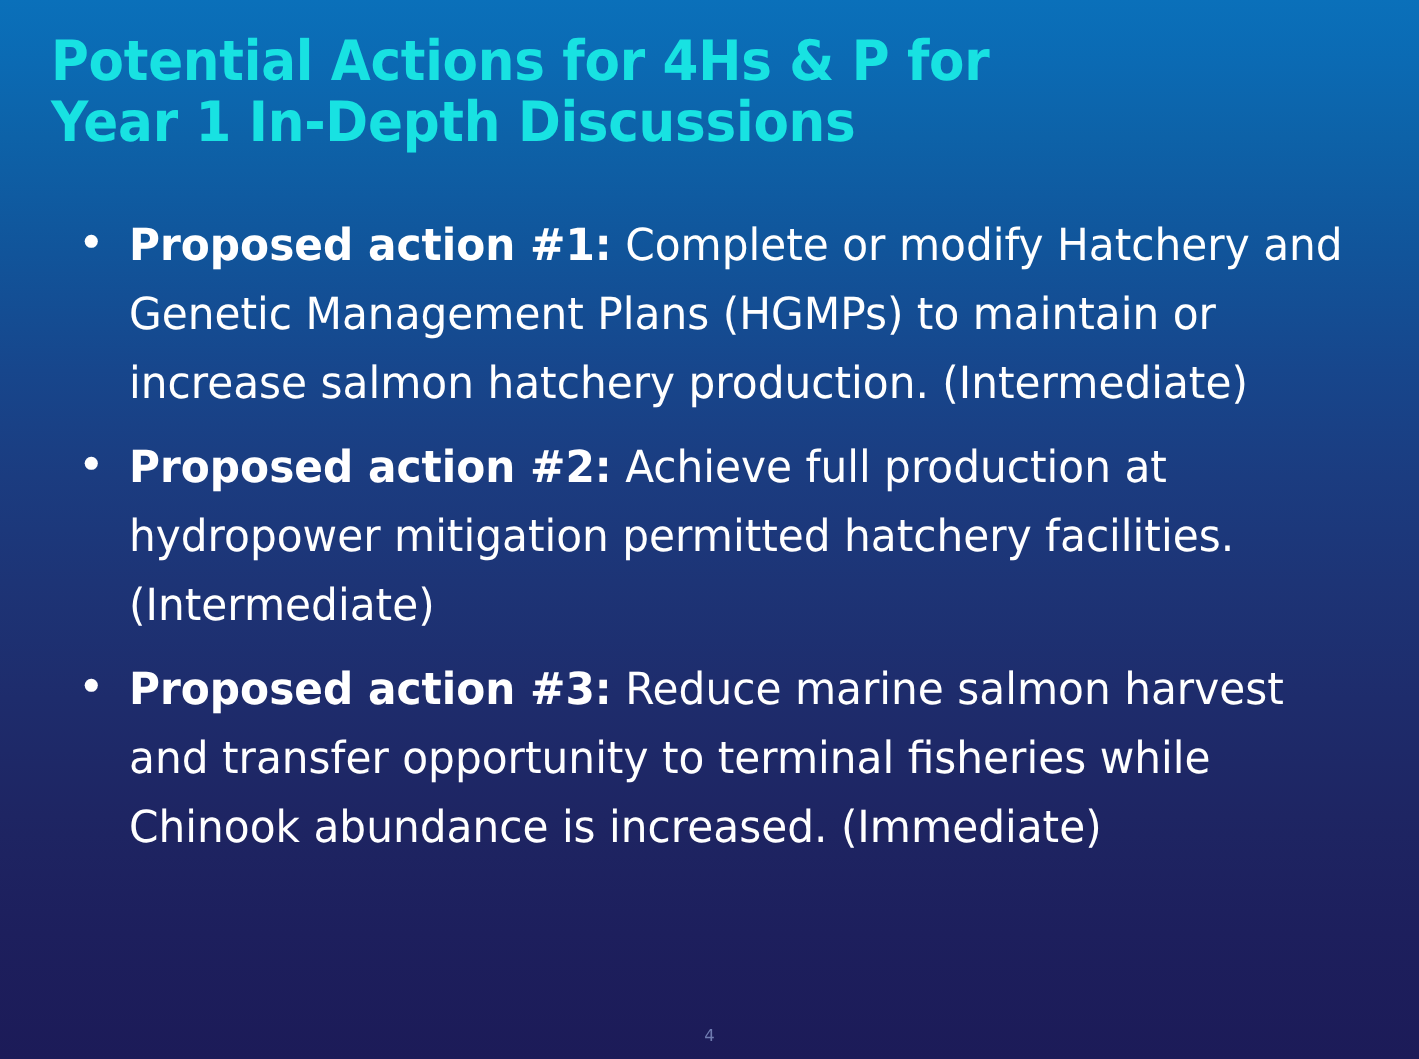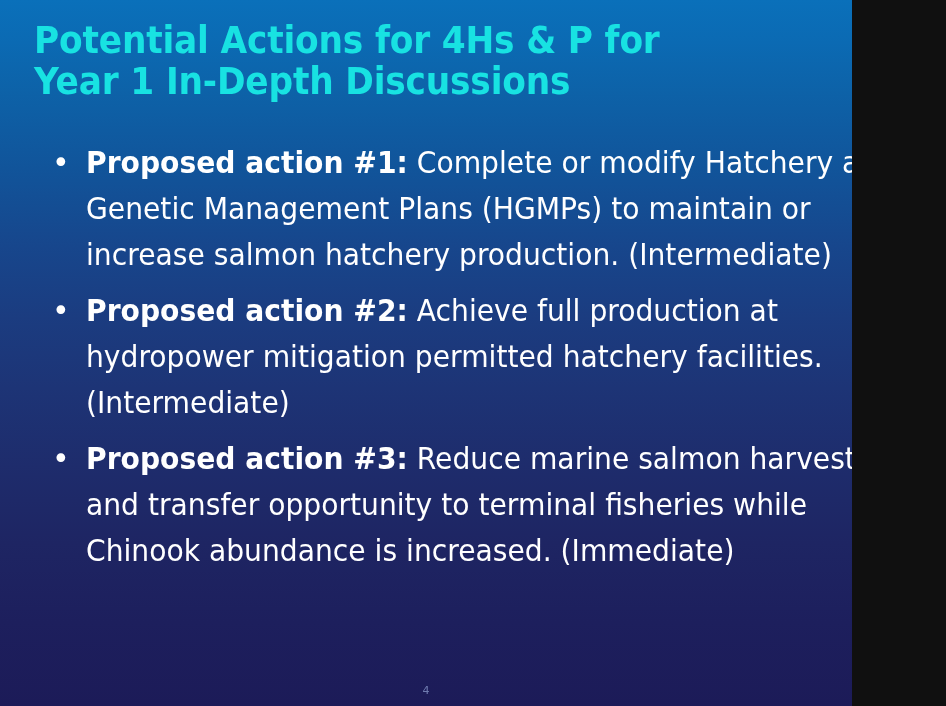--- a/index.html
+++ b/index.html
@@ -7,21 +7,21 @@
     margin: 0;
     padding: 0;
     background: #101010;
   }
   body {
     font-family: "DejaVu Sans", sans-serif;
   }
 
   #slide {
     position: relative;
-    width: 852px;
+    width: 946px;
     height: 706px;
     overflow: hidden;
     
     background: linear-gradient(to bottom,
         #0a70ba 0%,
         #0b6ab3 6%,
         #0d62a8 13%,
         #11549a 24%,
         #17468c 35%,
         #1b3c80 45%,

